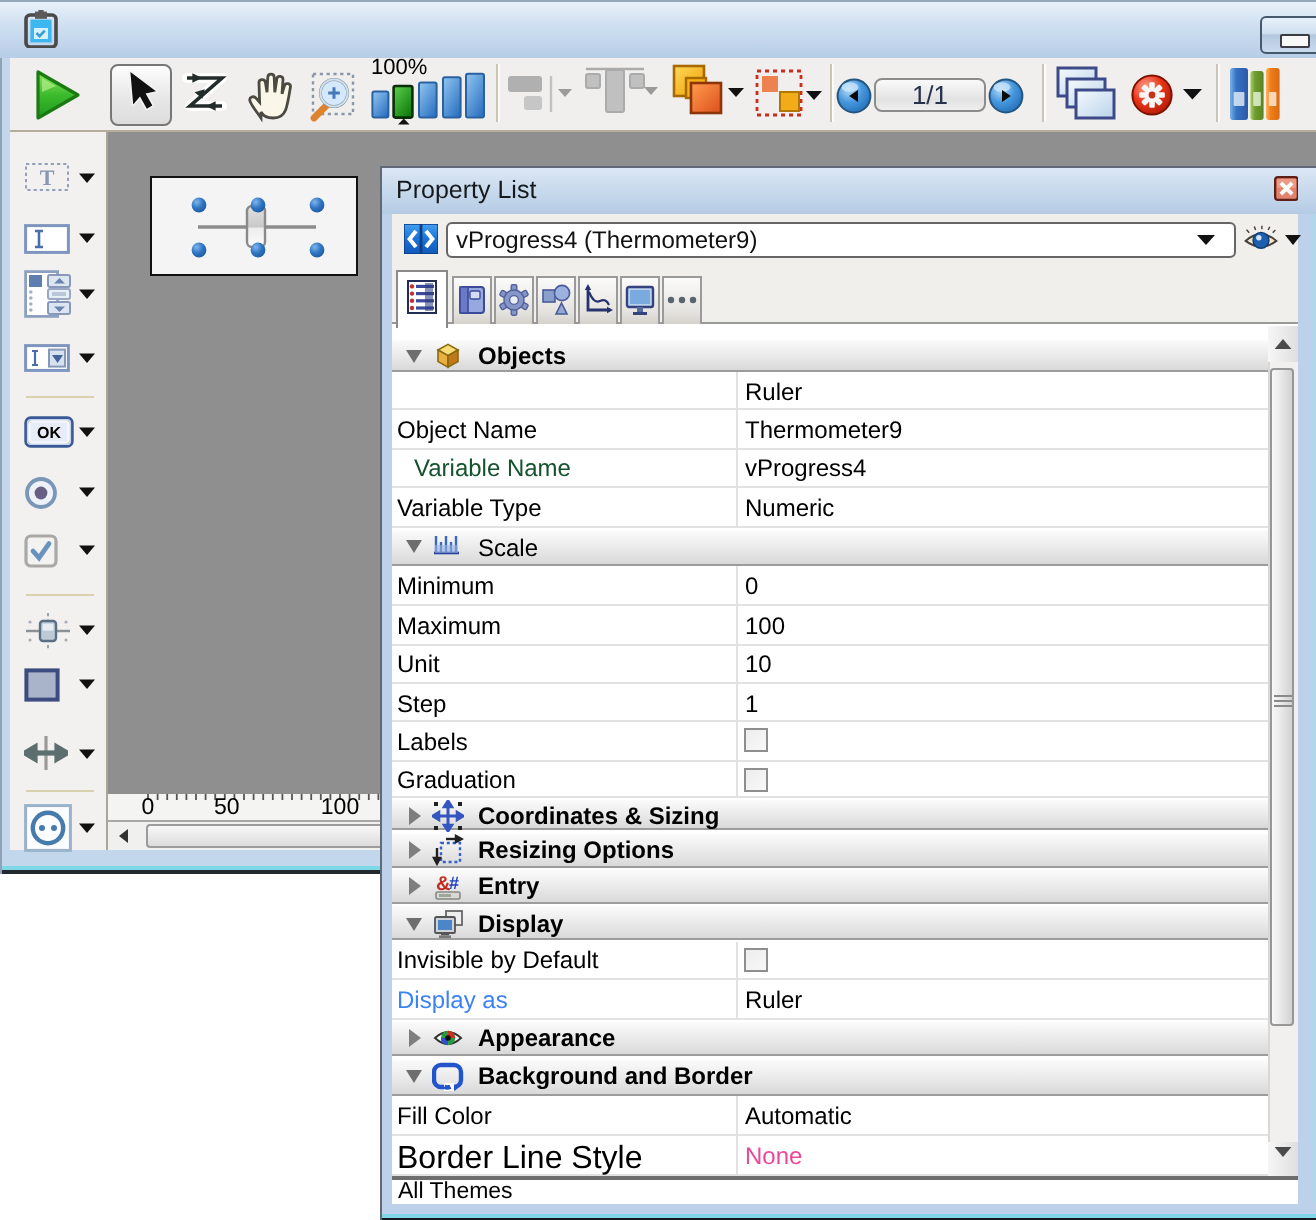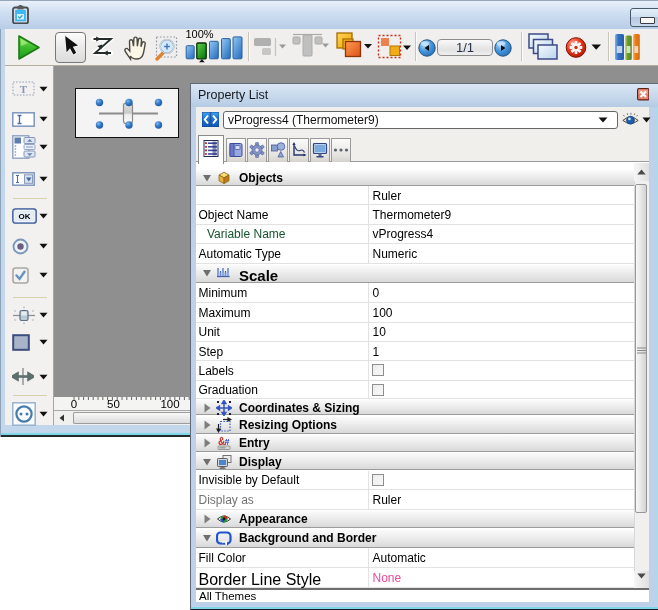--- a/index.html
+++ b/index.html
@@ -549,38 +549,38 @@
 <div class="abs" style="left:5.5px;top:122.5px;width:438px;height:19.7px;border-bottom:1px solid #e2e2e2;box-sizing:border-box;background:#fff;"></div>
 <div class="abs" style="left:178.0px;top:122.5px;width:1px;height:19.7px;background:#e2e2e2;"></div>
 <div class="abs" style="left:8.5px;top:125.1px;font-size:12px;color:#000;">Object Name</div>
 <div class="abs" style="left:182.5px;top:125.1px;font-size:12px;color:#000;">Thermometer9</div>
 <div class="abs" style="left:5.5px;top:142.2px;width:438px;height:19.7px;border-bottom:1px solid #e2e2e2;box-sizing:border-box;background:#fff;"></div>
 <div class="abs" style="left:178.0px;top:142.2px;width:1px;height:19.7px;background:#e2e2e2;"></div>
 <div class="abs" style="left:17px;top:144.8px;font-size:12px;color:#14532d;">Variable Name</div>
 <div class="abs" style="left:182.5px;top:144.8px;font-size:12px;color:#000;">vProgress4</div>
 <div class="abs" style="left:5.5px;top:161.9px;width:438px;height:19.8px;border-bottom:1px solid #e2e2e2;box-sizing:border-box;background:#fff;"></div>
 <div class="abs" style="left:178.0px;top:161.9px;width:1px;height:19.8px;background:#e2e2e2;"></div>
-<div class="abs" style="left:8.5px;top:164.5px;font-size:12px;color:#000;">Automatic Type</div>
+<div class="abs" style="left:8.5px;top:164.5px;font-size:12px;color:#000;">Variable Type</div>
 <div class="abs" style="left:182.5px;top:164.5px;font-size:12px;color:#000;">Numeric</div>
 <div class="abs" style="left:5.5px;top:181.7px;width:438px;height:19.2px;background:linear-gradient(#fbfbfb,#e9e9e9 55%,#d9d9d9);border-top:1px solid #fff;border-bottom:1px solid #9c9c9c;box-sizing:border-box;"></div>
 <svg class="abs" style="left:11.5px;top:185.9px;" width="10" height="10" viewBox="0 0 10 10">
       <polygon points="1,2 9,2 5,8.5" fill="#6e6e6e"></polygon>
     </svg>
 <svg class="abs" style="left:26px;top:182.9px;" width="16" height="16" viewBox="0 0 16 16">
       <g stroke="#3a66c8" stroke-width="1.2">
 <line x1="2" y1="3" x2="2" y2="11"></line>
         <line x1="4.5" y1="6" x2="4.5" y2="11"></line>
 <line x1="7" y1="3" x2="7" y2="11"></line>
         <line x1="9.5" y1="6" x2="9.5" y2="11"></line>
 <line x1="12" y1="3" x2="12" y2="11"></line>
       </g>
 <line x1="1" y1="11.5" x2="13.5" y2="11.5" stroke="#26429a" stroke-width="1.3"></line>
 <rect x="1.5" y="7.5" width="11.5" height="4" fill="#9ab6e4" opacity="0.6"></rect>
     </svg>
-<div class="abs" style="left:49px;top:184.1px;font-size:15px;font-weight:bold;color:#000;">Scale</div>
+<div class="abs" style="left:49px;top:184.1px;font-size:12px;font-weight:normal;color:#000;">Scale</div>
 <div class="abs" style="left:5.5px;top:200.9px;width:438px;height:19.6px;border-bottom:1px solid #e2e2e2;box-sizing:border-box;background:#fff;"></div>
 <div class="abs" style="left:178.0px;top:200.9px;width:1px;height:19.6px;background:#e2e2e2;"></div>
 <div class="abs" style="left:8.5px;top:203.5px;font-size:12px;color:#000;">Minimum</div>
 <div class="abs" style="left:182.5px;top:203.5px;font-size:12px;color:#000;">0</div>
 <div class="abs" style="left:5.5px;top:220.5px;width:438px;height:19.7px;border-bottom:1px solid #e2e2e2;box-sizing:border-box;background:#fff;"></div>
 <div class="abs" style="left:178.0px;top:220.5px;width:1px;height:19.7px;background:#e2e2e2;"></div>
 <div class="abs" style="left:8.5px;top:223.1px;font-size:12px;color:#000;">Maximum</div>
 <div class="abs" style="left:182.5px;top:223.1px;font-size:12px;color:#000;">100</div>
 <div class="abs" style="left:5.5px;top:240.2px;width:438px;height:19.7px;border-bottom:1px solid #e2e2e2;box-sizing:border-box;background:#fff;"></div>
 <div class="abs" style="left:178.0px;top:240.2px;width:1px;height:19.7px;background:#e2e2e2;"></div>
@@ -655,21 +655,21 @@
 <rect x="4.5" y="12.5" width="4" height="1.2" fill="#555"></rect>
 <rect x="3.5" y="13.7" width="6" height="1.3" fill="#777"></rect>
     </svg>
 <div class="abs" style="left:49px;top:372.2px;font-size:12px;font-weight:bold;color:#000;">Display</div>
 <div class="abs" style="left:5.5px;top:388.0px;width:438px;height:19.5px;border-bottom:1px solid #e2e2e2;box-sizing:border-box;background:#fff;"></div>
 <div class="abs" style="left:178.0px;top:388.0px;width:1px;height:19.5px;background:#e2e2e2;"></div>
 <div class="abs" style="left:8.5px;top:390.6px;font-size:12px;color:#000;">Invisible by Default</div>
 <div class="abs" style="left:181.5px;top:391.0px;width:12px;height:12px;border:1px solid #8e8e8e;background:linear-gradient(135deg,#ededed,#f8f8f8);box-sizing:border-box;"></div>
 <div class="abs" style="left:5.5px;top:407.5px;width:438px;height:19.6px;border-bottom:1px solid #e2e2e2;box-sizing:border-box;background:#fff;"></div>
 <div class="abs" style="left:178.0px;top:407.5px;width:1px;height:19.6px;background:#e2e2e2;"></div>
-<div class="abs" style="left:8.5px;top:410.1px;font-size:12px;color:#737373;">Display as</div>
+<div class="abs" style="left:8.5px;top:410.1px;font-size:12px;color:#3b82f6;">Display as</div>
 <div class="abs" style="left:182.5px;top:410.1px;font-size:12px;color:#000;">Ruler</div>
 <div class="abs" style="left:5.5px;top:427.1px;width:438px;height:18.9px;background:linear-gradient(#fbfbfb,#e9e9e9 55%,#d9d9d9);border-top:1px solid #fff;border-bottom:1px solid #9c9c9c;box-sizing:border-box;"></div>
 <svg class="abs" style="left:11.5px;top:431.3px;" width="10" height="10" viewBox="0 0 10 10">
       <polygon points="2.5,0.5 2.5,9.5 8.5,5" fill="#7e7e7e"></polygon>
     </svg>
 <svg class="abs" style="left:26px;top:428.3px;" width="16" height="16" viewBox="0 0 16 16">
       <path d="M1.5 8 Q8 2 14.5 8 Q8 14 1.5 8 Z" fill="#fff" stroke="#333" stroke-width="1"></path>
 <circle cx="8" cy="8" r="3.6" fill="#2a9a40"></circle>
 <path d="M8 4.4 A3.6 3.6 0 0 1 11.6 8 L8 8 Z" fill="#d03020"></path>
 <path d="M8 11.6 A3.6 3.6 0 0 1 4.4 8 L8 8 Z" fill="#3050d0"></path>

